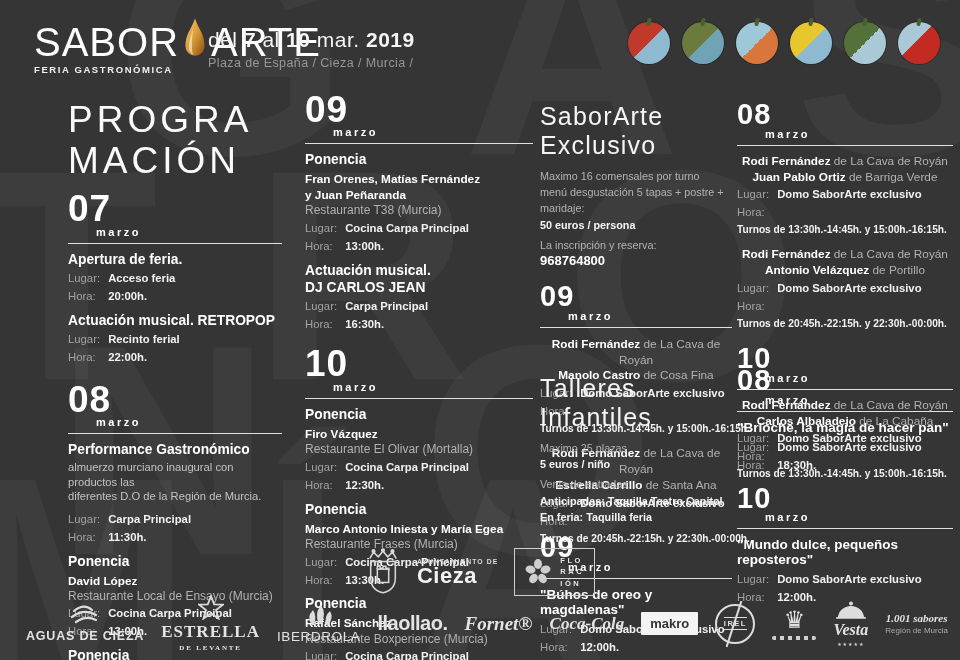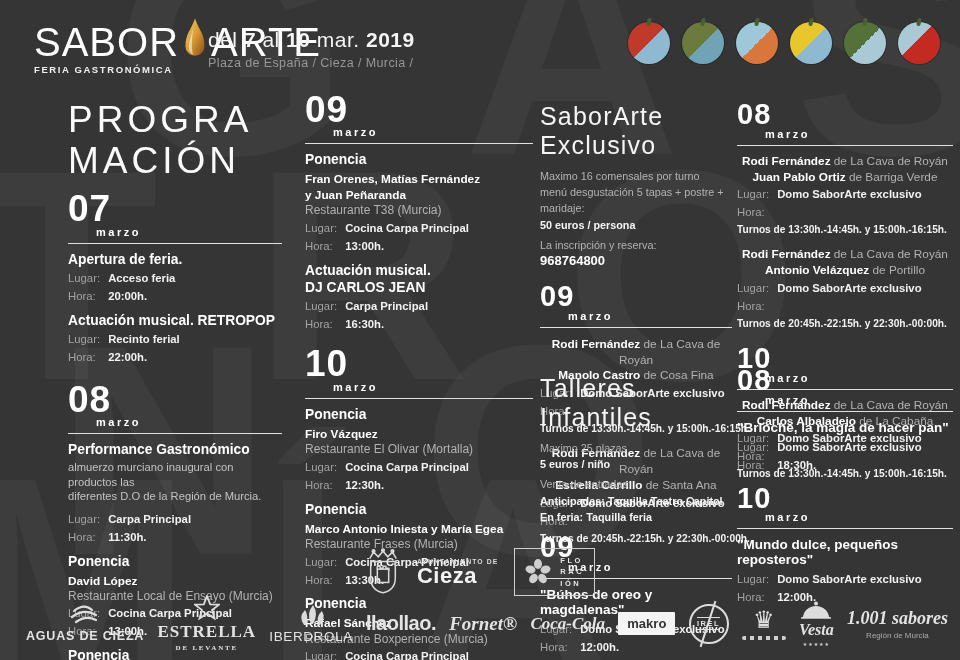--- a/index.html
+++ b/index.html
@@ -74,21 +74,21 @@
   .sp-fornet .lbl{font-size:19px;font-style:italic;}
   .sp-coca .lbl{font-size:17px;}
   .makrobox{background:#f4f4f4;color:#333;font-size:13px;font-weight:700;padding:4px 9px;border-radius:1px;}
   .irel{width:36px;height:36px;border:2.5px solid #ddd;border-radius:50%;display:flex;align-items:center;justify-content:center;position:relative;}
   .irel .lbl{font-size:7.5px;font-weight:700;letter-spacing:1.5px;border-top:1.5px solid #ddd;border-bottom:1.5px solid #ddd;padding:1px 0;}
   .irel::after{content:"";position:absolute;left:16px;top:-6px;width:2px;height:48px;background:#ddd;transform:rotate(18deg);}
   .crownlogo{font-size:24px;color:#e0e0e0;line-height:1;}
   .squiggle{width:44px;height:4px;background:repeating-linear-gradient(90deg,#cfcfcf 0 4px,transparent 4px 8px);border-radius:2px;margin-top:2px;}
   .sp-vesta .lbl{font-size:16px;}
   .vstars{font-size:5px;letter-spacing:1px;color:#cfcfcf;}
-  .sp-sabores .lbl{font-size:18px;}
+  .sp-sabores .lbl{font-size:11px;}
   .sp-sabores .lbl2{font-size:8px;color:#aaa;}
   svg{display:block;}
 </style>
 </head>
 <body>
 
 <div class="poster">
 
   <div class="wm wm1">GAS</div>
   <div class="wm wm2">TRO</div>

